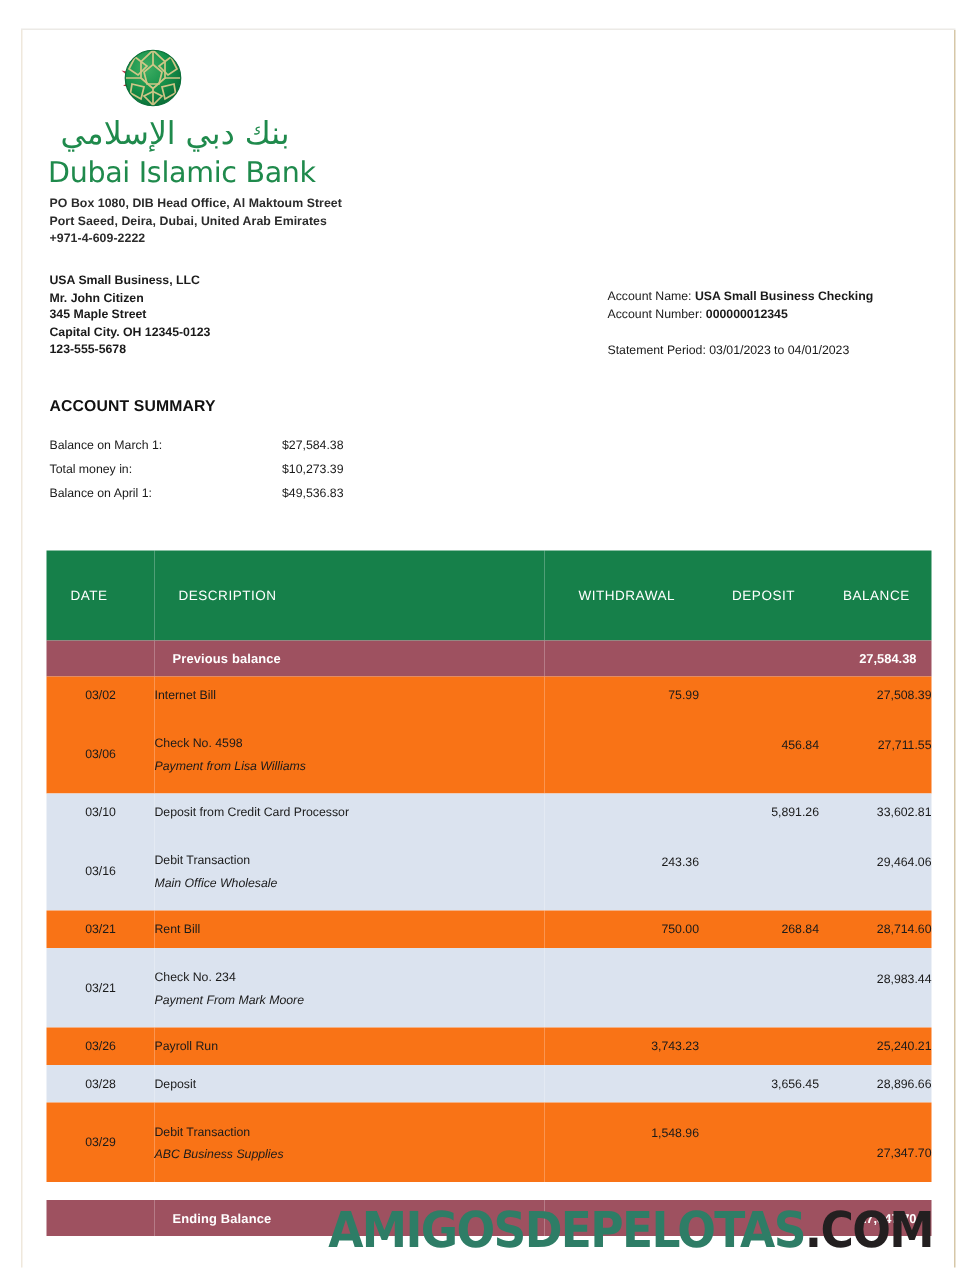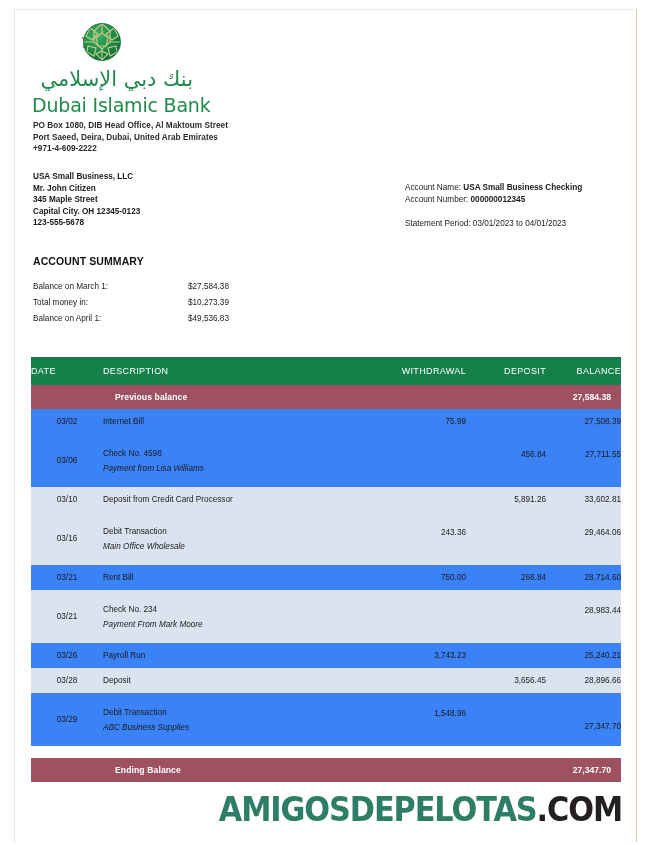--- a/index.html
+++ b/index.html
@@ -11,21 +11,21 @@
     width: 652px;
     height: 845px;
     font-family: "Liberation Sans", sans-serif;
     color: #231f20;
     position: relative;
     overflow: hidden;
   }
 
   .page {
     position: absolute;
-    left: 0; top: 4px;
+    left: 0; top: 14px;
     width: 652px;
     height: 678px;
     box-sizing: border-box;
   }
 
   
   .rule-right {
     position: absolute;
     top: 6px;
     left: 636px;
@@ -180,42 +180,42 @@
   table.txn col.c-bal  { width: 75px; }
 
   table.txn thead th {
     background: #16804a;
     color: #ffffff;
     font-size: 9px;
     font-weight: 400;
     letter-spacing: 0.35px;
     height: 28px;
     vertical-align: middle;
-    padding: 0;
+    padding: 16px;
   }
   th.h-date { text-align: left;  padding-left: 18px; }
   th.h-desc { text-align: left;  padding-left: 12px; }
   th.h-wd   { text-align: right; padding-right: 12px; }
   th.h-dep  { text-align: right; padding-right: 12px; }
   th.h-bal  { text-align: right; padding-right: 10px; }
 
   tr.accent td {
     background: #9e5160;
     color: #ffffff;
     font-weight: 700;
     height: 24px;
     font-size: 8.6px;
     padding: 0;
     vertical-align: middle;
   }
   tr.accent td.t-desc { padding-left: 12px; letter-spacing: 0.1px; }
   tr.accent td.t-bal  { text-align: right; padding-right: 10px; }
 
   tr.zebra td { background: #dbe3ef; }
-  tr.plain td { background: #3b82f6; }
+  tr.plain td { background: #f97316; }
 
   tr.row td {
     height: 25px;
     padding: 0;
     vertical-align: middle;
     color: #1a1a1a;
     font-weight: 400;
   }
   tr.row.tall td { height: 40px; }
 

